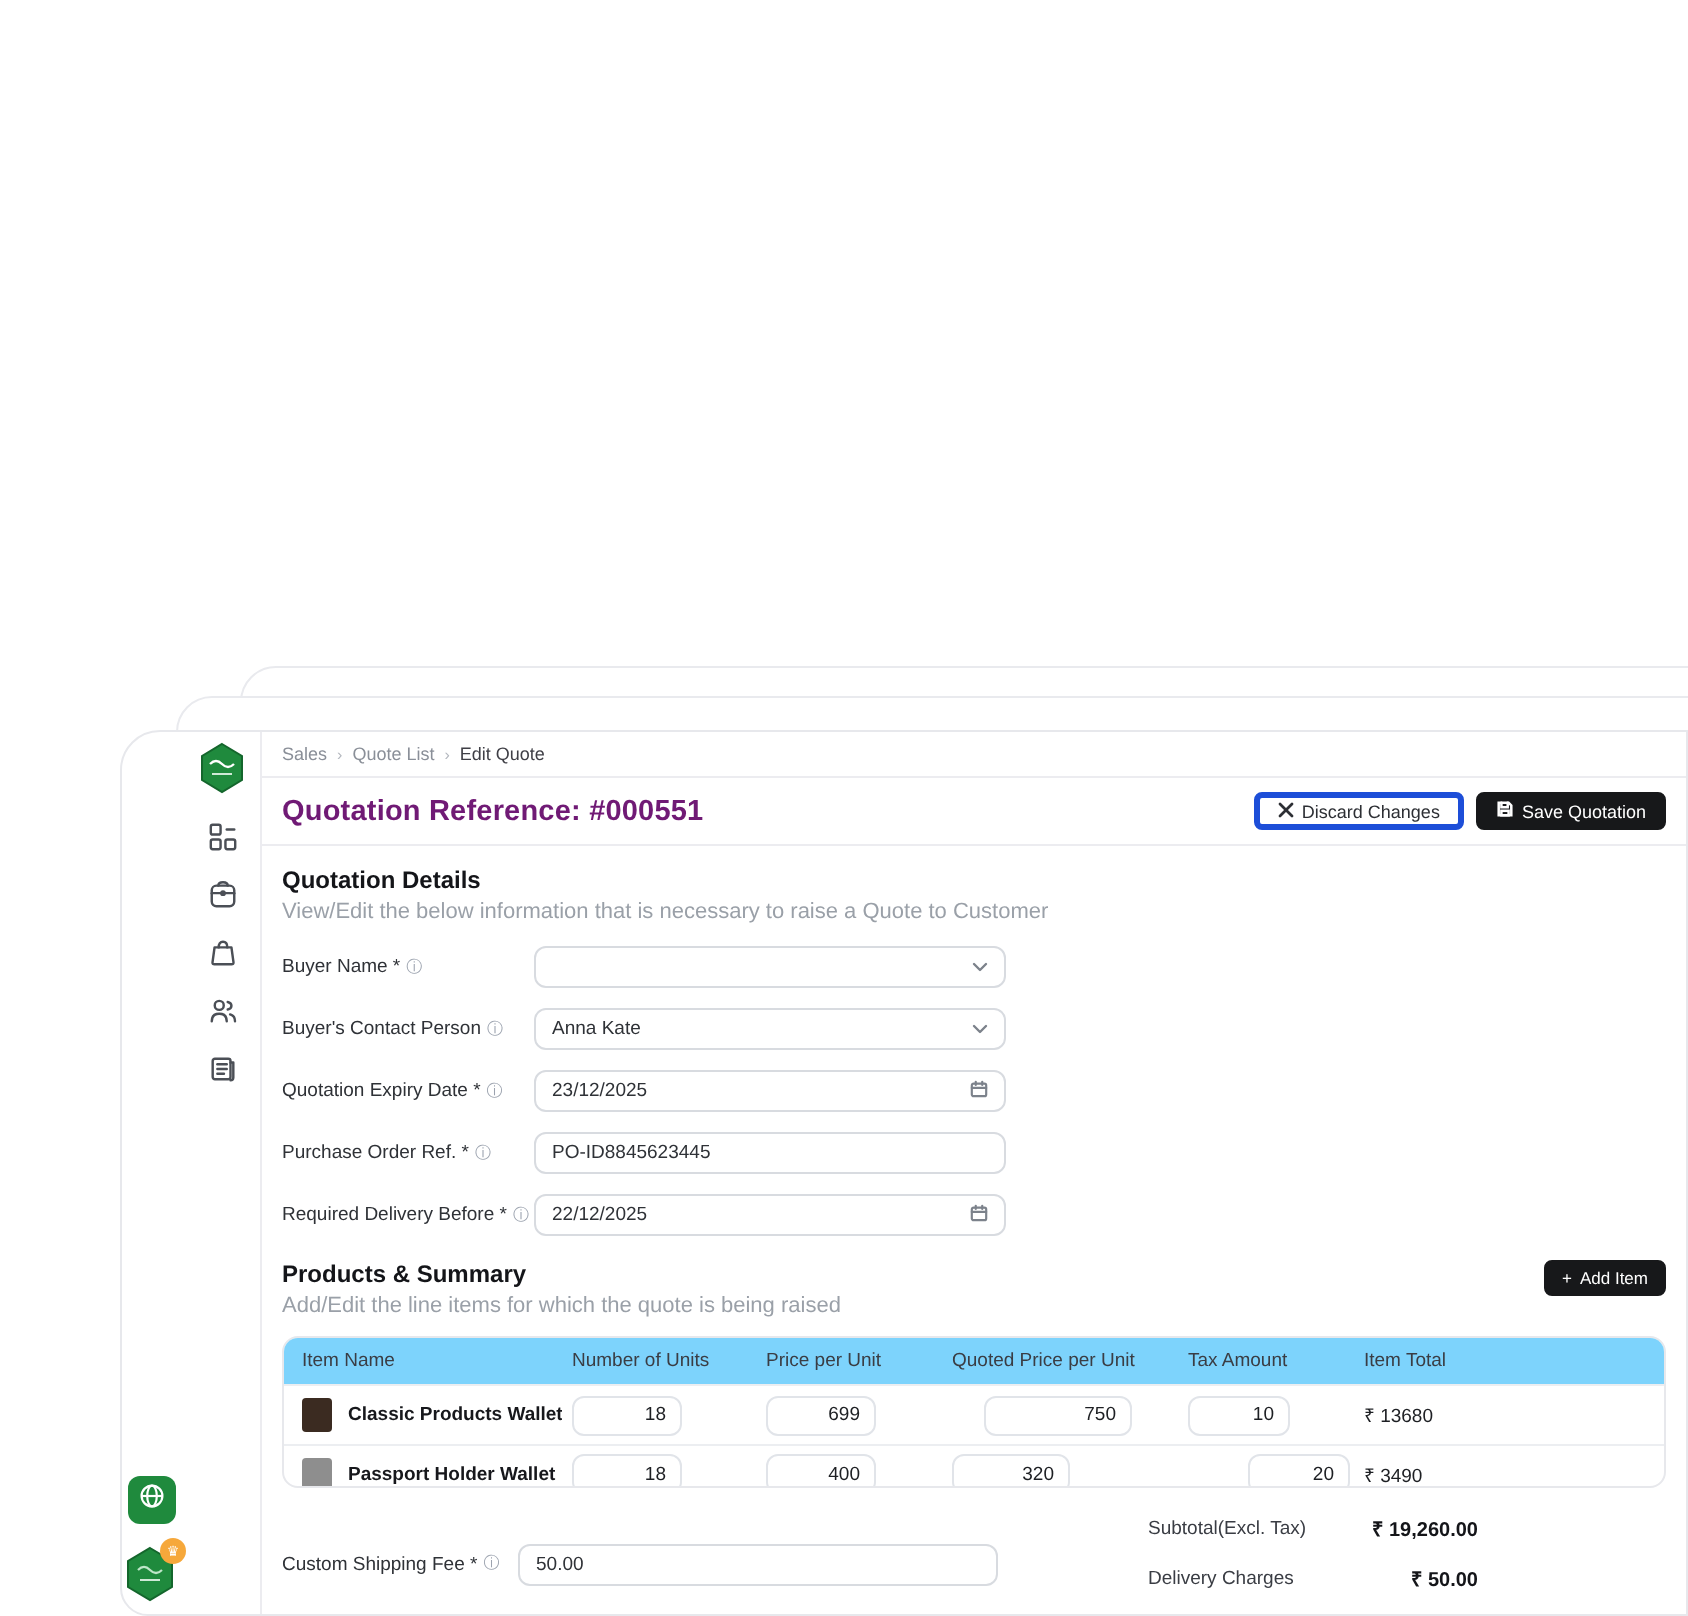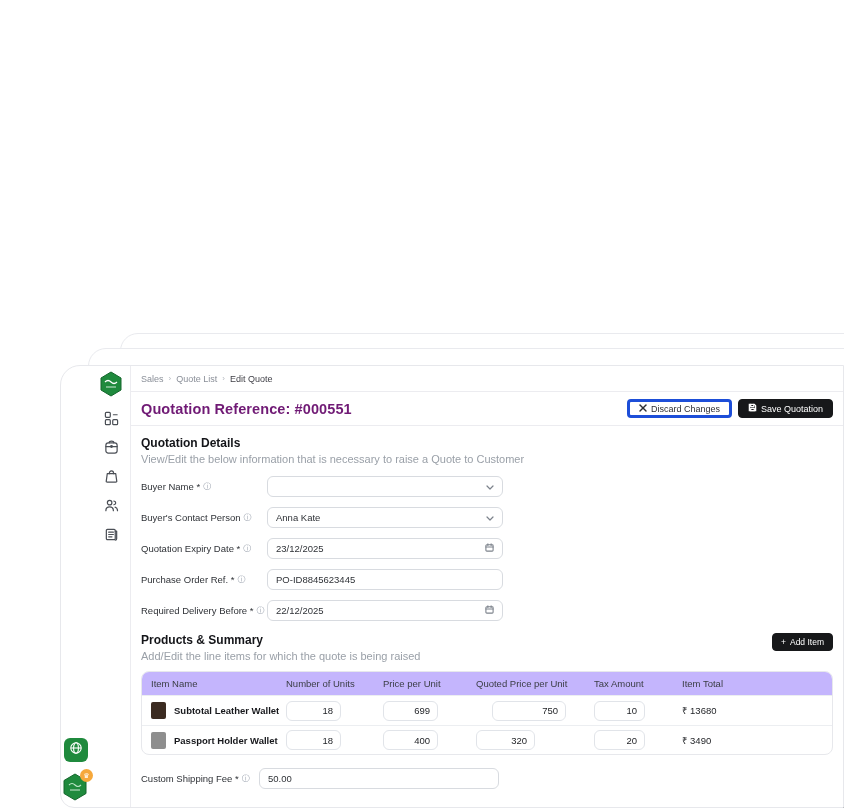--- a/index.html
+++ b/index.html
@@ -58,21 +58,21 @@
     color:#2f3237; cursor:pointer; }
   .control input { border:none; outline:none; font-size:9.5px; color:#2f3237; width:100%;
     font-family:"Liberation Sans", sans-serif; background:transparent; }
   .control svg { stroke:#7c828b; fill:none; stroke-width:1.2; stroke-linecap:round; stroke-linejoin:round; flex:0 0 auto; }
 
   .prod-head { display:flex; justify-content:space-between; align-items:flex-start; }
   .btn-add { height:18px; font-size:8.5px; padding:0 8px; }
 
   .table { margin:9px 10px 0; border:1px solid #e7e8ec; border-radius:8px; overflow:hidden; }
   .trow { display:flex; align-items:center; }
-  .thead { height:24px; font-size:9.5px; color:#3a3d44; background:#c4b5fd; border-bottom:1px solid #eceef1; }
+  .thead { height:24px; font-size:9.5px; color:#3a3d44; background:#7dd3fc; border-bottom:1px solid #eceef1; }
   .tbody-row { height:29px; font-size:9.5px; color:#1d1f23; }
   .tbody-row + .tbody-row { border-top:1px solid #eceef1; }
   .c-name { flex:1 1 auto; padding-left:9px; display:flex; align-items:center; gap:8px; min-width:0; }
   .c-units { flex:0 0 97px; } .c-price { flex:0 0 93px; } .c-quoted { flex:0 0 118px; }
   .c-tax { flex:0 0 88px; } .c-total { flex:0 0 150px; }
   .num-box { width:55px; height:20px; border:1px solid #e1e4e9; border-radius:6px; background:#fff; }
   .num-box input { width:100%; height:100%; border:none; outline:none; background:transparent; text-align:right;
     padding-right:7px; font-size:9.5px; color:#1d1f23; font-family:"Liberation Sans", sans-serif; }
   .thumb { width:15px; height:17px; border-radius:2px; flex:0 0 15px; }
   .item-name { font-weight:bold; font-size:9.5px; color:#17181c; white-space:nowrap; overflow:hidden; }
@@ -286,50 +286,60 @@
         <div class="c-units">Number of Units</div>
         <div class="c-price">Price per Unit</div>
         <div class="c-quoted">Quoted Price per Unit</div>
         <div class="c-tax">Tax Amount</div>
         <div class="c-total">Item Total</div>
       </div>
 
       <div class="trow tbody-row">
         <div class="c-name">
           <span class="thumb" style="background-color: rgb(59, 43, 33);"></span>
-          <span class="item-name">Subtotal Leather Wallet</span>
+          <span class="item-name">Classic Products Wallet</span>
         </div>
         <div class="c-units"><span class="num-box" style="display:inline-block;"><input value="18" style=""></span></div>
         <div class="c-price"><span class="num-box" style="display:inline-block;"><input value="699" style=""></span></div>
         <div class="c-quoted"><span class="num-box" style="display:inline-block;width:74px;margin-left:16px;"><input value="750" style=""></span></div>
         <div class="c-tax"><span class="num-box" style="display:inline-block;width:51px;"><input value="10" style=""></span></div>
         <div class="c-total">₹ 13680</div>
       </div>
 
       <div class="trow tbody-row">
         <div class="c-name">
           <span class="thumb" style="background-color: rgb(142, 142, 142);"></span>
           <span class="item-name">Passport Holder Wallet</span>
         </div>
         <div class="c-units"><span class="num-box" style="display:inline-block;"><input value="18" style=""></span></div>
         <div class="c-price"><span class="num-box" style="display:inline-block;"><input value="400" style=""></span></div>
         <div class="c-quoted"><span class="num-box" style="display:inline-block;width:59px;"><input value="320" style=""></span></div>
-        <div class="c-tax"><span class="num-box" style="display:inline-block;width:51px;"><input value="20" style=""></span></div>
+        <div class="c-tax"><span class="num-box" style="display:inline-block;width:51px;margin-left:30px;"><input value="20" style=""></span></div>
         <div class="c-total">₹ 3490</div>
       </div>
     </div>
 
     <div class="bottom-flex">
       <div class="ship-wrap">
         <div class="form-label" style="flex:0 0 118px;width:118px;">
           <span>Custom Shipping Fee *</span>
             <span class="info-i">ⓘ</span>
         </div>
         <div class="ship-input">
           <input value="50.00" style="">
+        </div>
+      </div>
+      <div class="summary">
+        <div class="sum-row">
+          <span class="sum-label">Subtotal(Excl. Tax)</span>
+          <span class="sum-value">₹ 19,260.00</span>
+        </div>
+        <div class="sum-row">
+          <span class="sum-label">Delivery Charges</span>
+          <span class="sum-value">₹ 50.00</span>
         </div>
       </div>
     </div>
 
   </div>
 </div>
 
 <div class="chat-widget" style="background-color: rgb(31, 138, 61);">
   <span>
     <svg width="14" height="14" viewBox="0 0 14 14" style="stroke:#fff;fill:none;stroke-width:1.1;">

